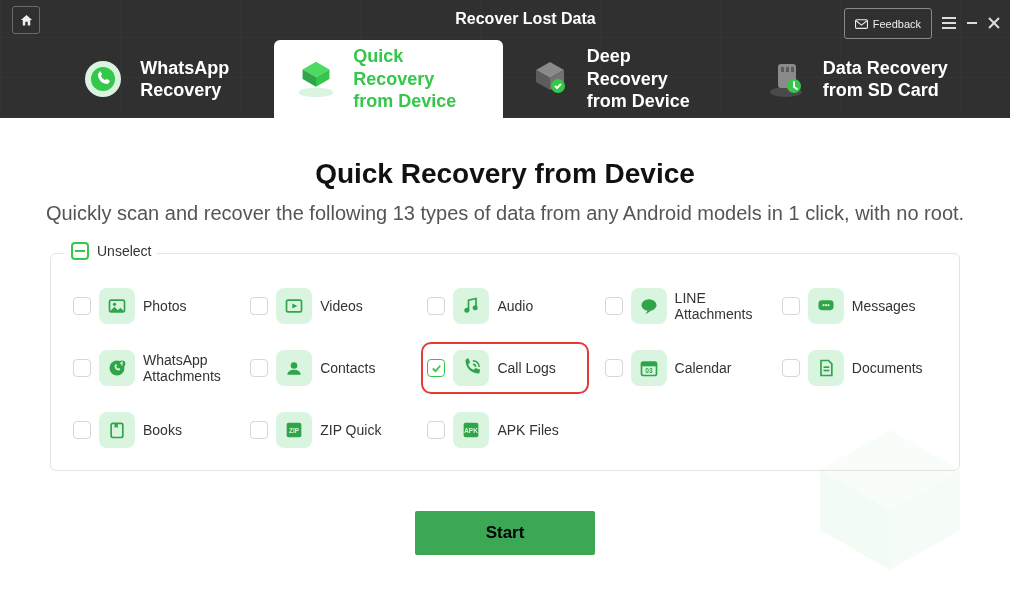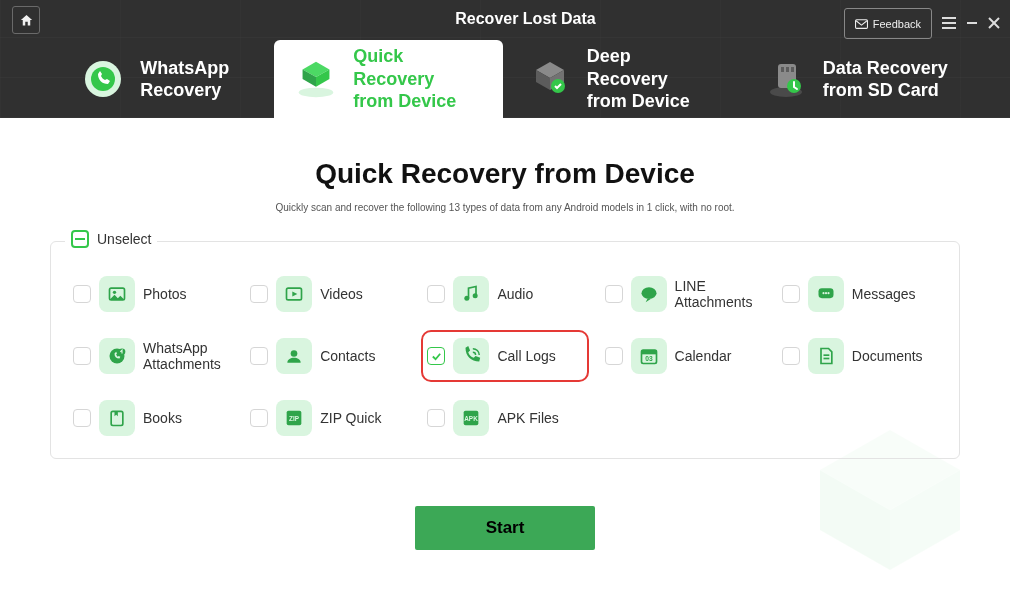--- a/index.html
+++ b/index.html
@@ -100,31 +100,31 @@
     position: relative;
     height: 482px;
   }
   .page-title {
     font-size: 28px;
     font-weight: 800;
     color: #111;
     margin-bottom: 12px;
   }
   .page-sub {
-    font-size: 10px;
+    font-size: 20px;
     color: #555;
     margin-bottom: 28px;
   }
   .panel {
     border: 1px solid #e3e3e3;
     border-radius: 6px;
     text-align: left;
     padding: 16px 20px 18px;
     position: relative;
-    margin: 11px 10px;
+    margin: 4px 10px;
   }
   .unselect-badge {
     position: absolute;
     top: -12px;
     left: 14px;
     background: #fff;
     padding: 0 6px;
     display: flex;
     align-items: center;
     gap: 8px;

